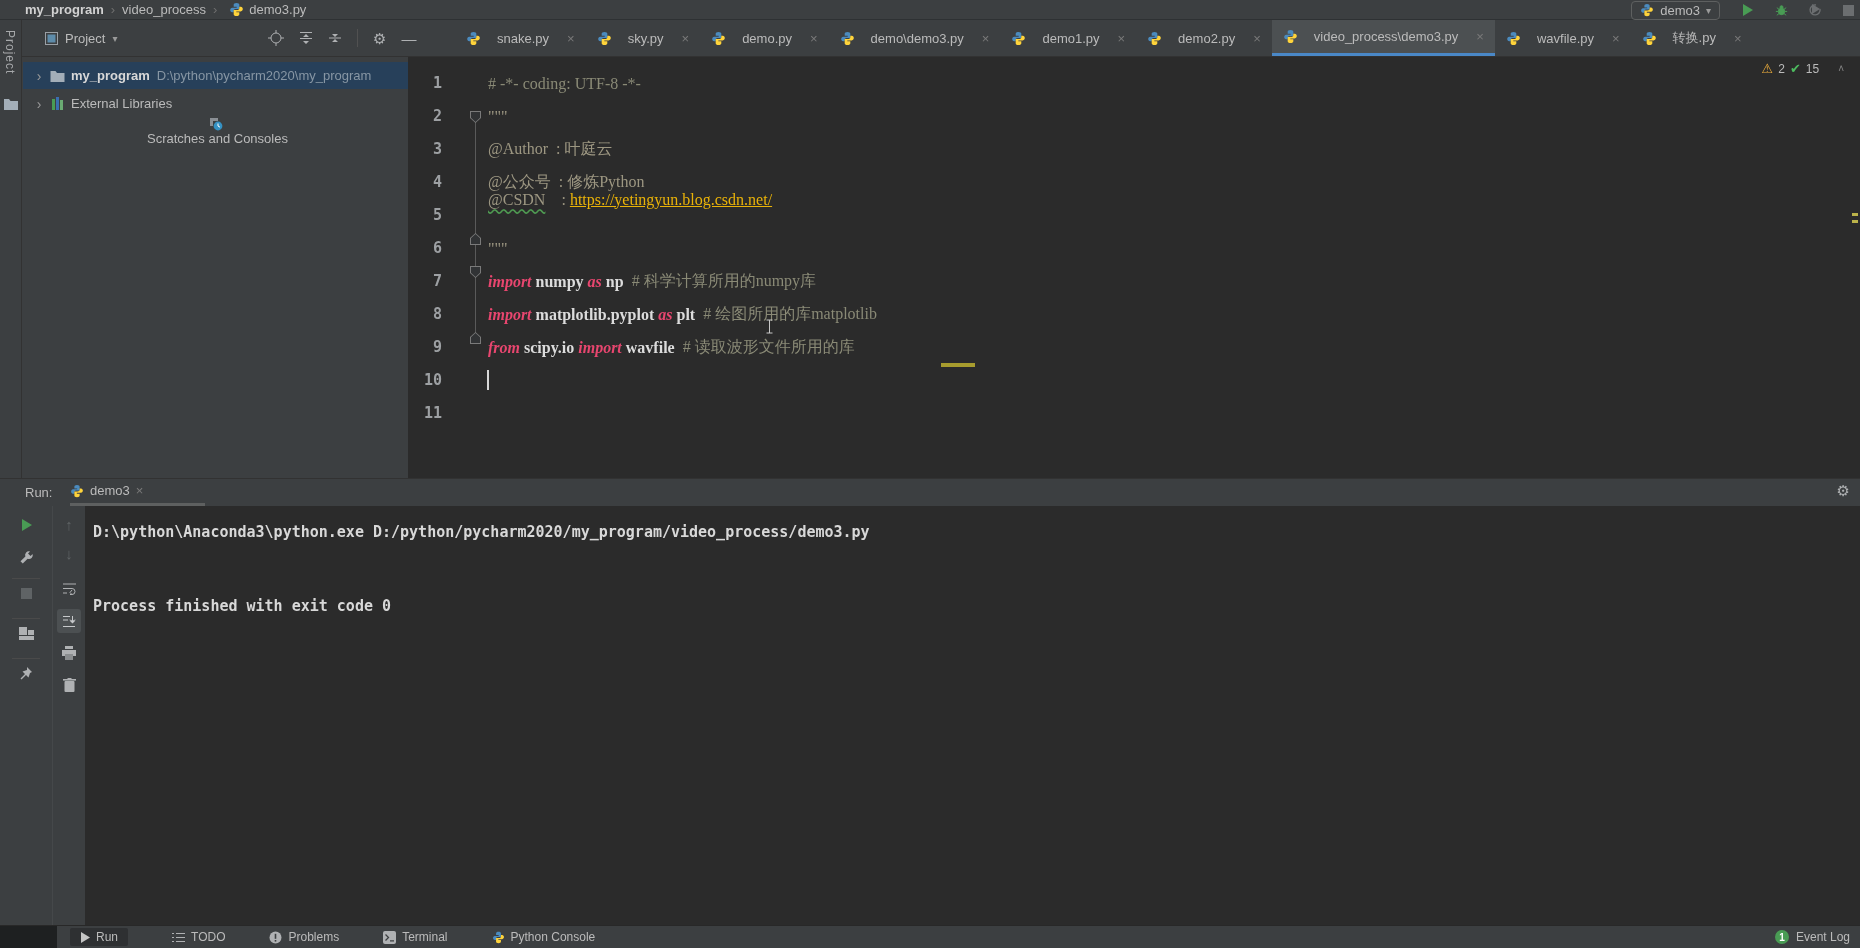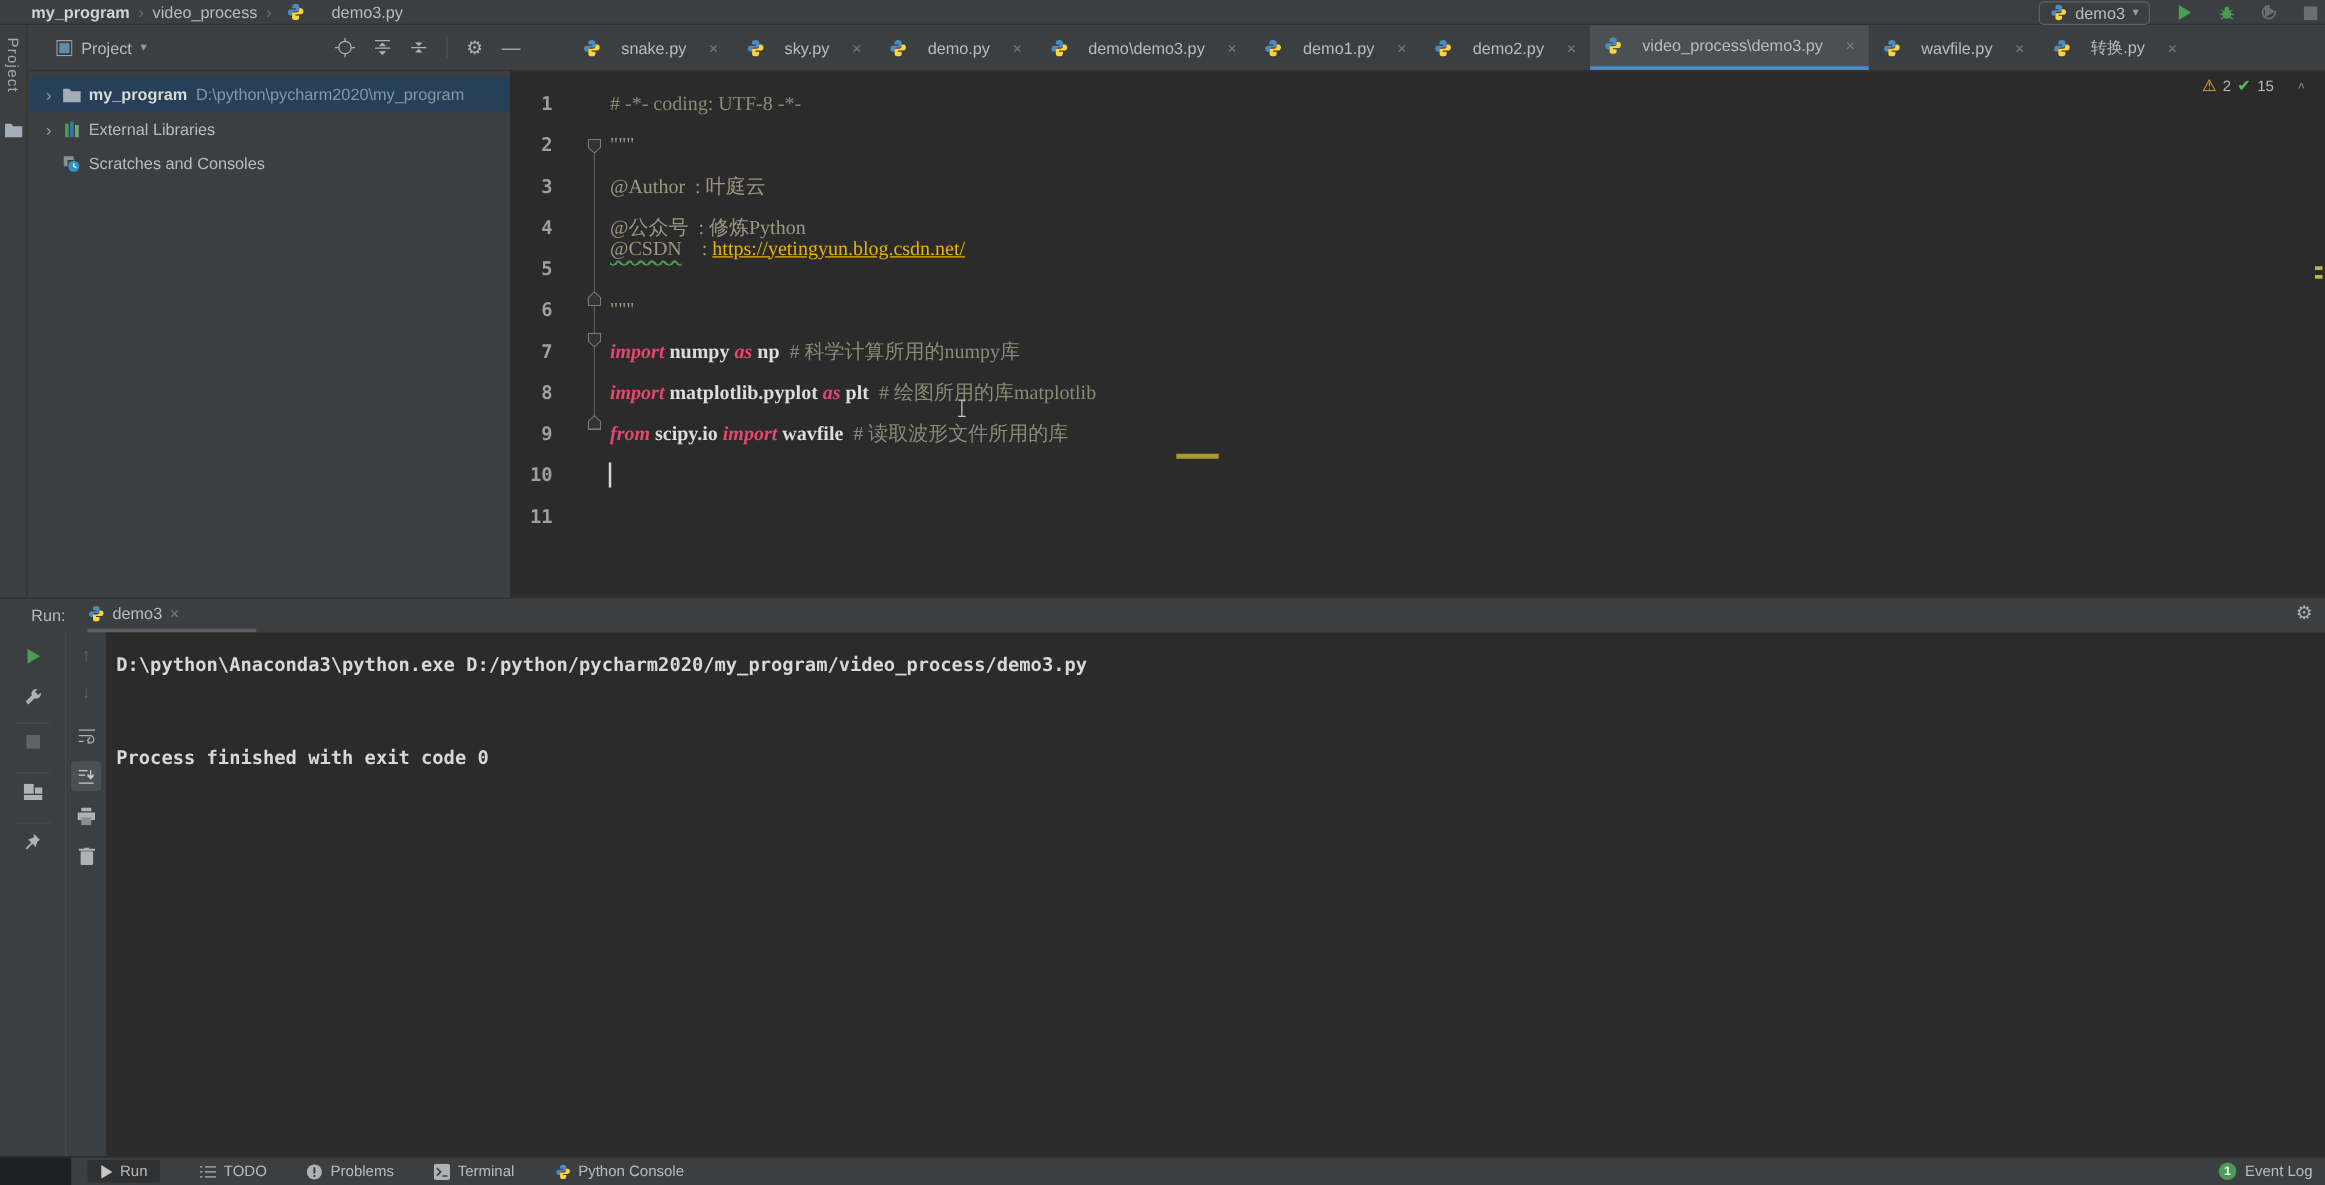--- a/index.html
+++ b/index.html
@@ -5,21 +5,21 @@
   html,body{margin:0;padding:0;background:#2B2B2B;}
   .app{position:relative;width:1860px;height:948px;background:#3C3F41;overflow:hidden;
        font-family:"Liberation Sans","DejaVu Sans",sans-serif;color:#BBBBBB;}
 
   
   .breadcrumb-bar{position:absolute;left:0;top:0;width:1860px;height:20px;background:#3C3F41;
       border-bottom:1px solid #2E3133;display:flex;align-items:center;padding-left:25px;box-sizing:border-box;font-size:13px;}
   .breadcrumb-bar .sep{color:#6E6E6E;margin:0 7px;}
   .bc-root{font-weight:bold;color:#D2D2D2;}
   .bc-item{color:#BBBBBB;}
-  .bc-file{color:#BBBBBB;margin-left:21px;}
+  .bc-file{color:#BBBBBB;margin-left:5px;}
   .top-right{position:absolute;right:6px;top:0;height:20px;display:flex;align-items:center;gap:20px;}
   .run-config{display:flex;align-items:center;gap:6px;border:1px solid #5E6060;border-radius:4px;
       padding:0 8px;height:17px;font-size:13px;color:#BBBBBB;}
   .cfg-arrow{color:#9A9A9A;font-size:10px;}
 
   
   .row2{position:absolute;left:0;top:20px;width:1860px;height:37px;background:#3C3F41;border-bottom:1px solid #323232;box-sizing:border-box;}
   .proj-header{position:absolute;left:45px;top:0;height:36px;display:flex;align-items:center;gap:7px;font-size:13px;color:#BBBBBB;}
   .proj-toolbar{position:absolute;left:268px;top:0;height:36px;display:flex;align-items:center;gap:15px;color:#AFB1B3;}
   .tb-divider{width:1px;height:18px;background:#515151;}
@@ -87,21 +87,21 @@
   .dis{color:#5F6365;font-size:15px;}
 
   .console{position:absolute;left:85px;top:506px;width:1838px;height:419px;background:#2B2B2B;}
   .console pre{margin:0;padding:8px 0 0 8px;font-family:"DejaVu Sans Mono",monospace;
       font-size:15px;font-weight:600;line-height:37px;color:#D8D8D8;}
 
   
   .status-bar{position:absolute;left:0;top:925px;width:1860px;height:23px;background:#3C3F41;
       border-top:1px solid #282828;box-sizing:border-box;font-size:12px;color:#BBBBBB;}
   .sb-corner{position:absolute;left:0;top:0;width:57px;height:23px;background:#1E2021;}
-  .sb-items{position:absolute;left:70px;top:0;height:22px;display:flex;align-items:center;gap:32px;}
+  .sb-items{position:absolute;left:70px;top:0;height:22px;display:flex;align-items:center;gap:44px;}
   .sb-item{display:flex;align-items:center;gap:6px;}
   .sb-item.active{background:#2E3032;padding:2px 10px;border-radius:2px;}
   .sb-right{position:absolute;right:10px;top:0;height:22px;display:flex;align-items:center;gap:7px;}
   .badge{width:14px;height:14px;border-radius:50%;background:#499C54;color:#FFFFFF;font-size:10px;font-weight:bold;
       display:flex;align-items:center;justify-content:center;}
   svg{display:block;}
 </style>
 </head>
 <body>
 
@@ -297,21 +297,21 @@
       <span class="chev">›</span>
       <span class="icon">
         <svg width="13" height="13" viewBox="0 0 13 13">
             <rect x="1" y="2" width="3" height="11" fill="#499C54"></rect>
             <rect x="5" y="0" width="3" height="13" fill="#3A6FB0"></rect>
             <rect x="9" y="3" width="3" height="10" fill="#6AAB73"></rect>
           </svg>
       </span>
       <span class="plabel">External Libraries</span>
     </div>
-    <div class="prow" style="top:60px;">
+    <div class="prow" style="top:60px;flex-direction:column;">
       <span class="noChev"></span>
       <span class="icon">
         <svg width="14" height="14" viewBox="0 0 14 14">
             <path fill="#8A8F94" d="M1 1h8v3H4v5H1z"></path>
             <circle cx="9" cy="9" r="4.4" fill="#3592C4"></circle>
             <path d="M9 6.5V9l2 1.2" stroke="#FFFFFF" fill="none"></path>
           </svg>
       </span>
       <span class="plabel">Scratches and Consoles</span>
     </div>

